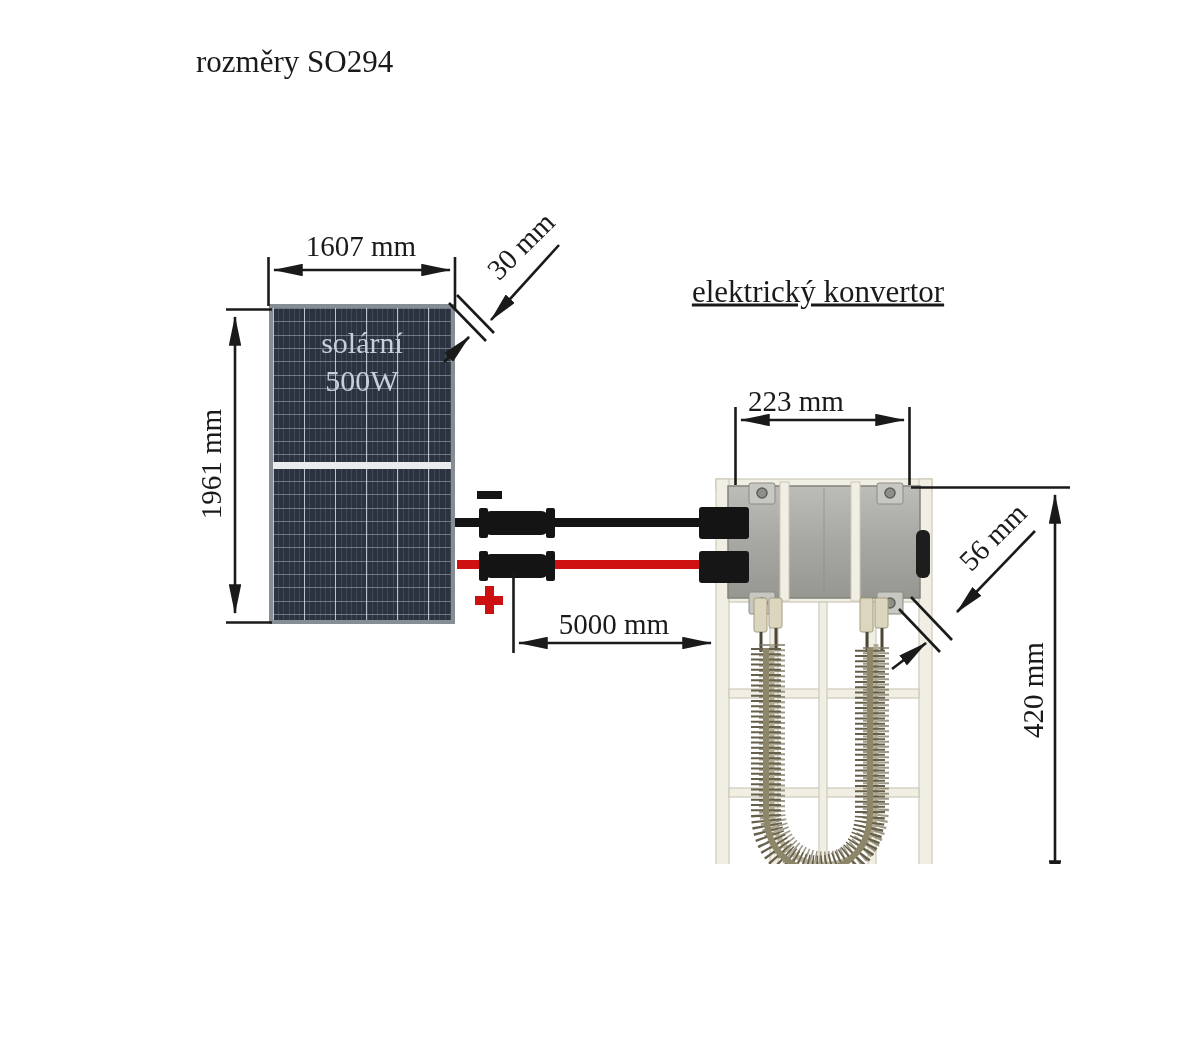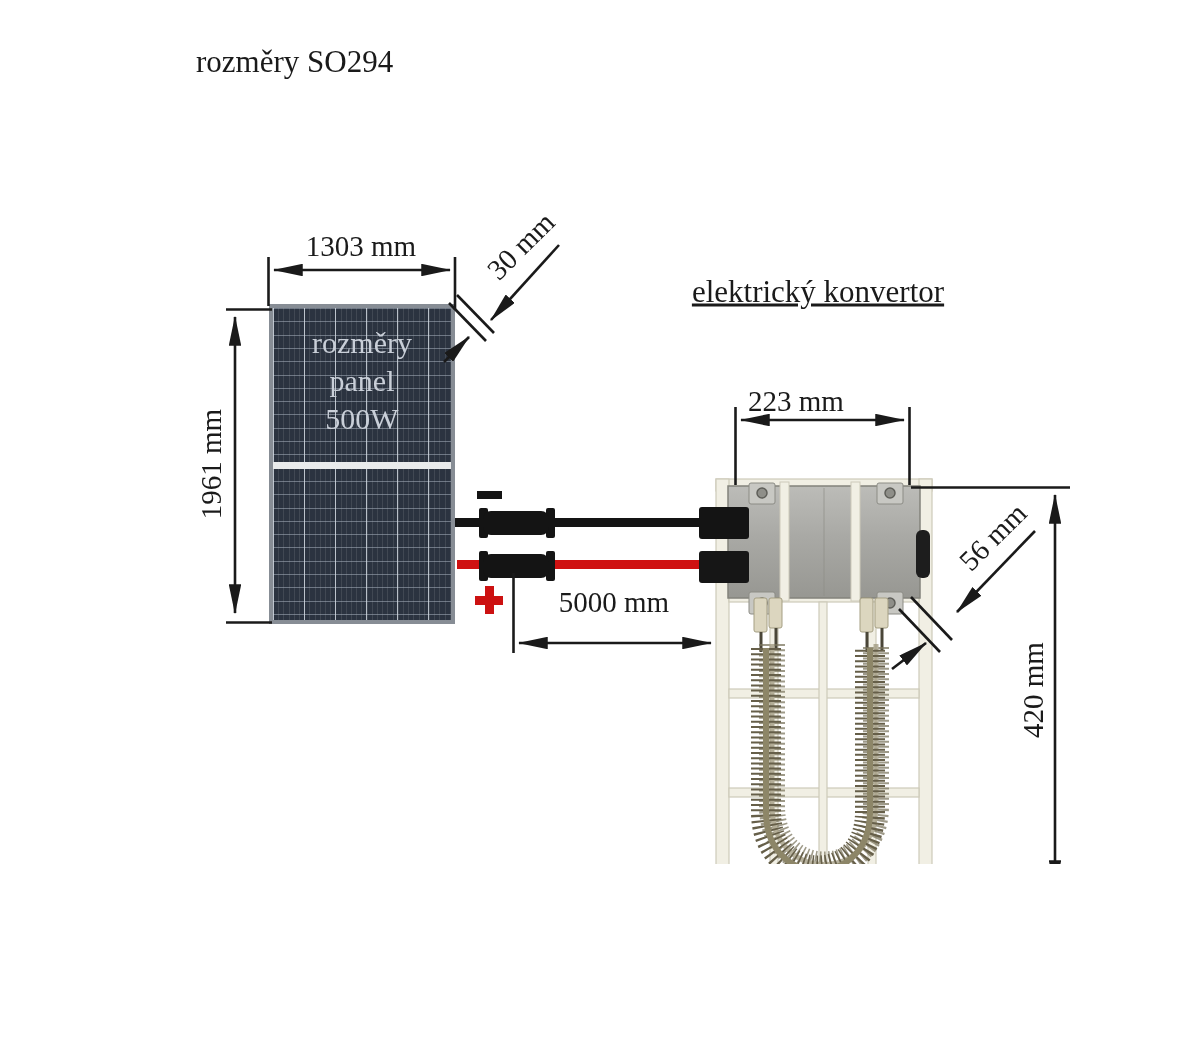--- a/index.html
+++ b/index.html
@@ -48,46 +48,45 @@
   #plus-sign .pbar-h{position:absolute;left:0;top:10px;width:28px;height:9px;background:#cc1111;}
   #plus-sign .pbar-v{position:absolute;left:10px;top:0;width:9px;height:28px;background:#cc1111;}
 </style>
 </head>
 <body>
 
 <div id="canvas">
 
   <div class="lbl title" style="left:196px;top:46px;">rozměry SO294</div>
 
-  <div class="lbl ctr" style="left:361px;top:246px;">1303 mm</div>
+  <div class="lbl ctr" style="left:361px;top:246px;">1607 mm</div>
 
   <div class="lbl rot45" style="left:521px;top:246px;">30 mm</div>
 
   <div class="lbl rot90" style="left:211px;top:464px;">1961 mm</div>
 
   <div class="lbl title ctr" style="left:818px;top:291px;text-decoration:underline;">elektrický konvertor</div>
 
   <div class="lbl ctr" style="left:796px;top:401px;">223 mm</div>
 
   <div class="lbl rot45" style="left:993px;top:537px;">56 mm</div>
 
   <div class="lbl rot90" style="left:1033px;top:690px;">420 mm</div>
 
-  <div class="lbl ctr" style="left:614px;top:602px;text-align:right;">5000 mm</div>
+  <div class="lbl ctr" style="left:614px;top:624px;text-align:right;">5000 mm</div>
 
   <div id="minus-sign" aria-label="−"></div>
   <div id="plus-sign" aria-label="+">
     <div class="pbar-h"></div>
     <div class="pbar-v"></div>
   </div>
 
   <div id="panel">
     <div id="panel-label">
-      <div>rozměry</div>
-      <div>panel</div>
+      <div>solární</div>
       <div>500W</div>
     </div>
   </div>
 
   <svg id="drawing" width="1181" height="1063" viewBox="0 0 1181 1063">
     <defs>
       <marker id="ah" viewBox="0 0 12 5" refX="11.5" refY="2.5" markerWidth="30" markerHeight="12.5" orient="auto-start-reverse" markerUnits="userSpaceOnUse">
         <path d="M0 0 L12 2.5 L0 5 Z" fill="#1a1a1a"></path>
       </marker>
       <linearGradient id="boxg" x1="0" y1="0" x2="0" y2="1">

